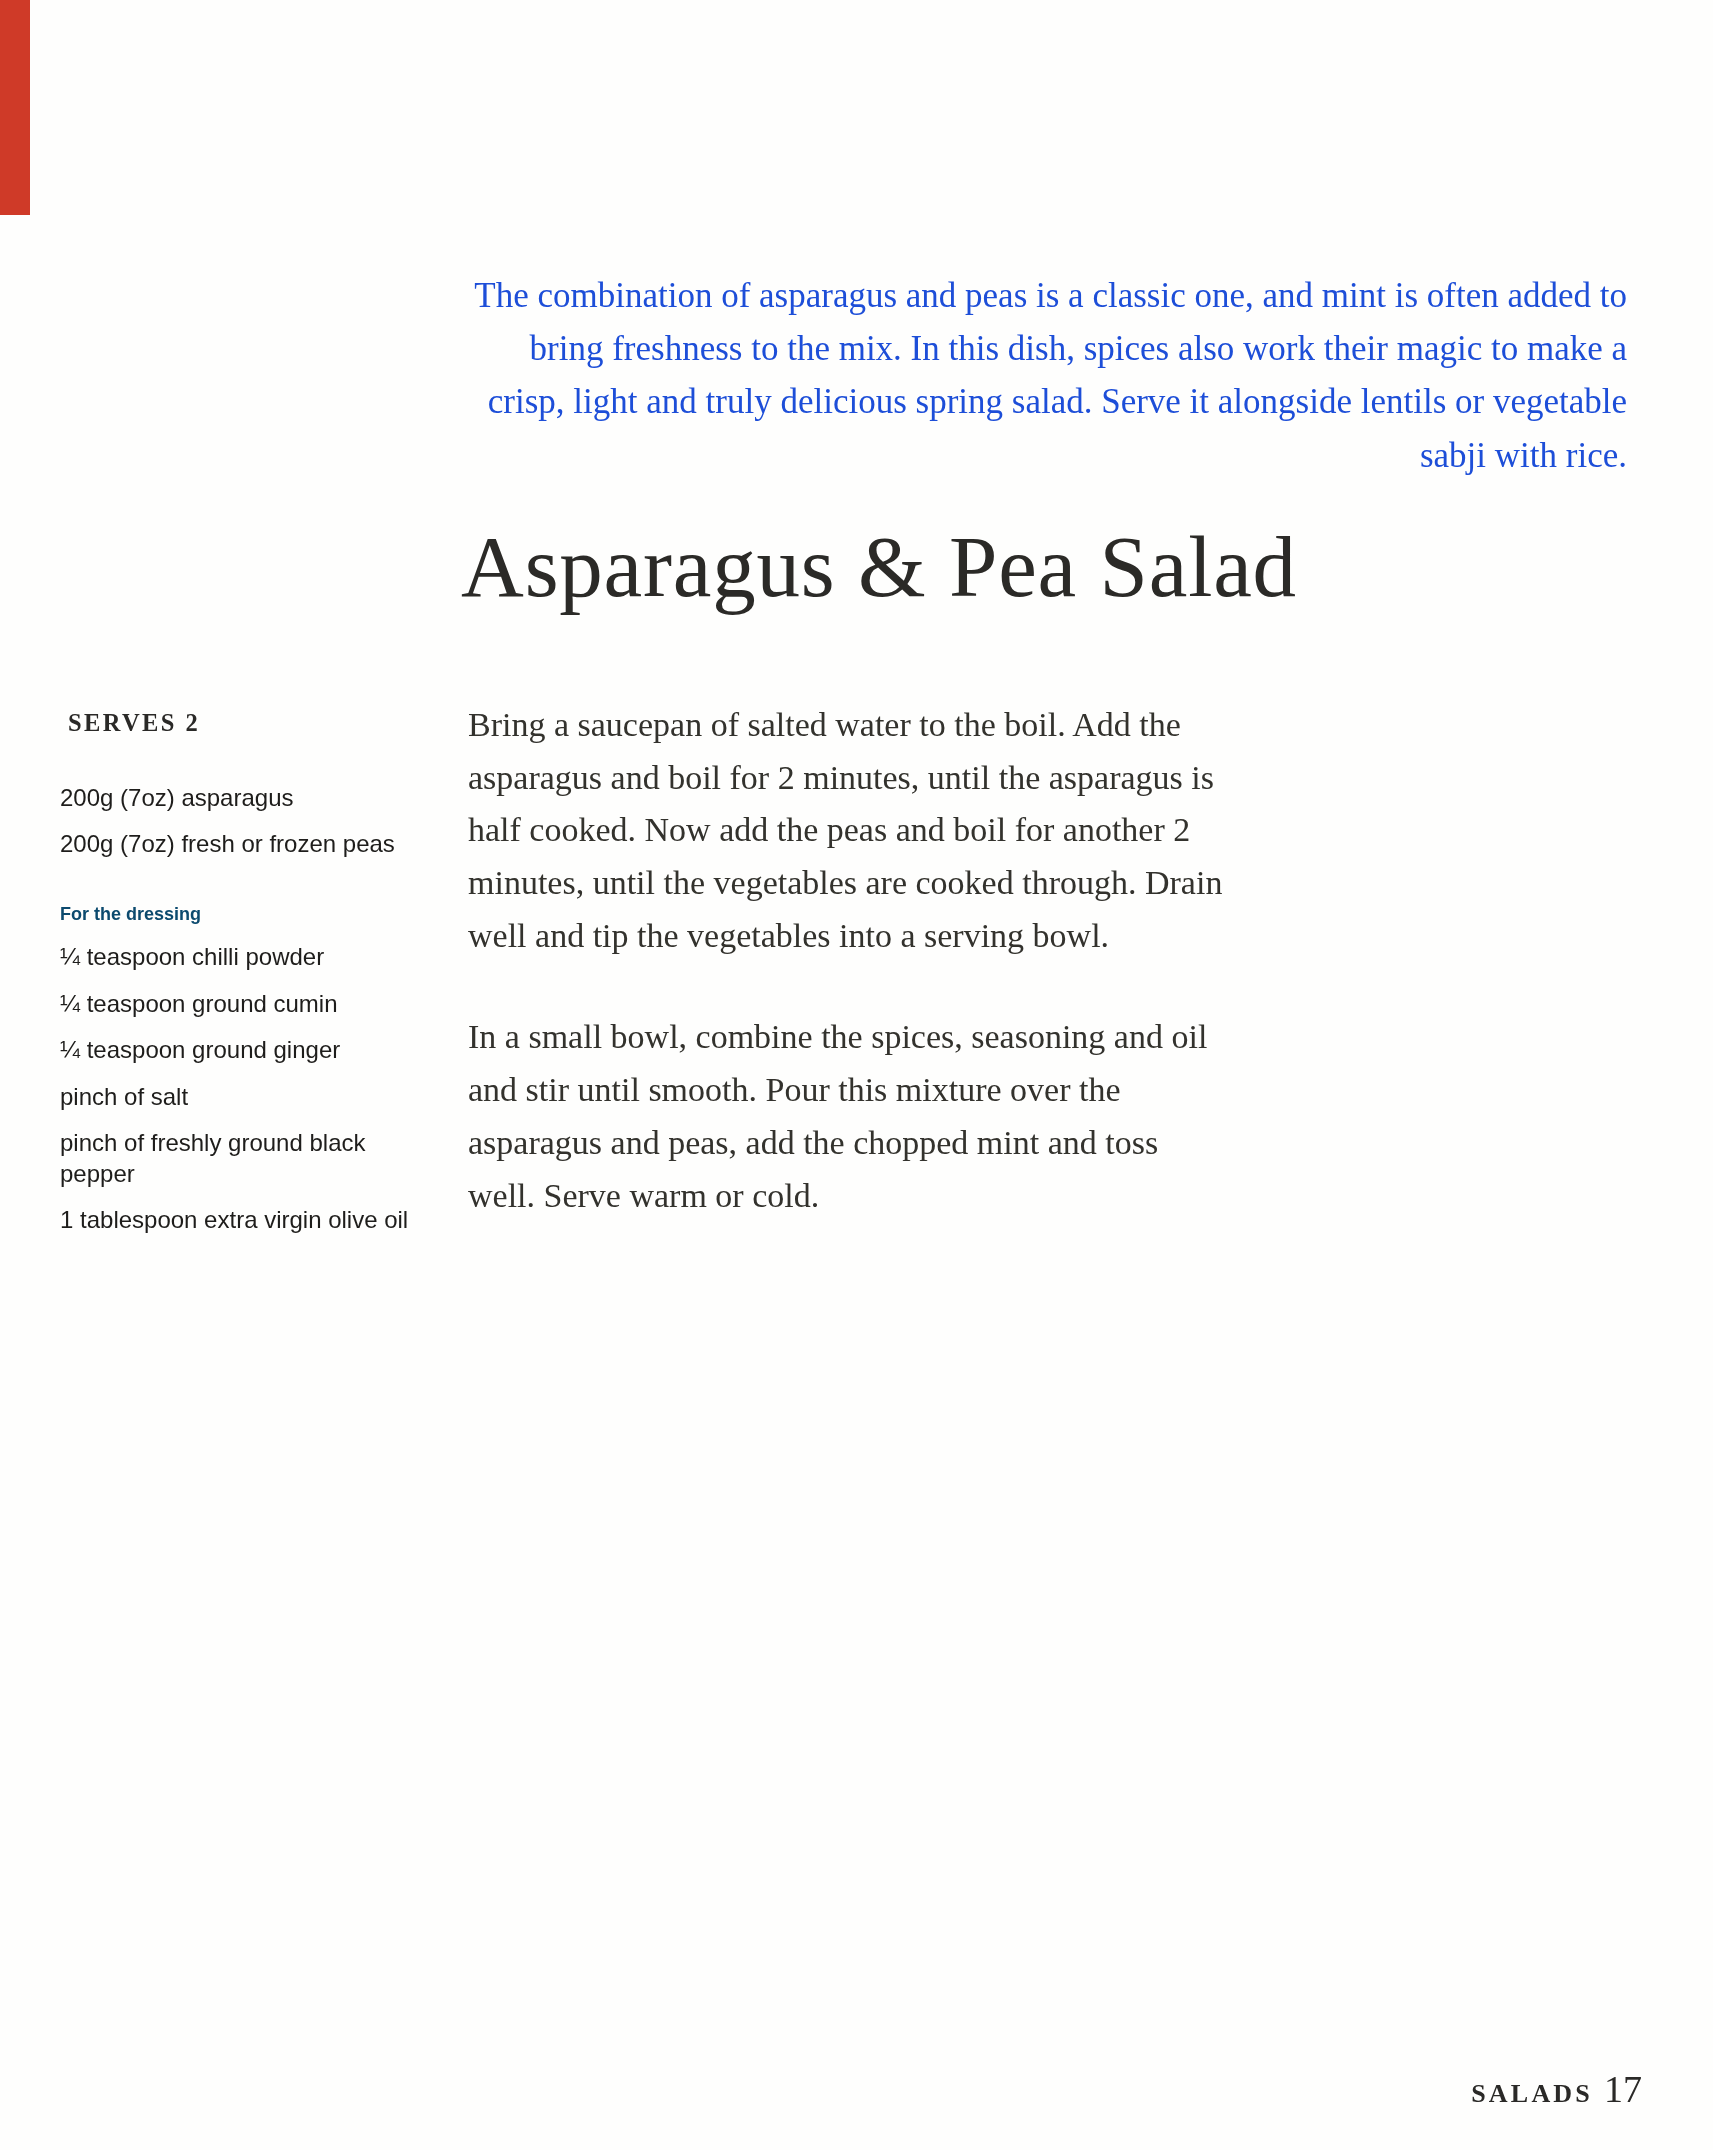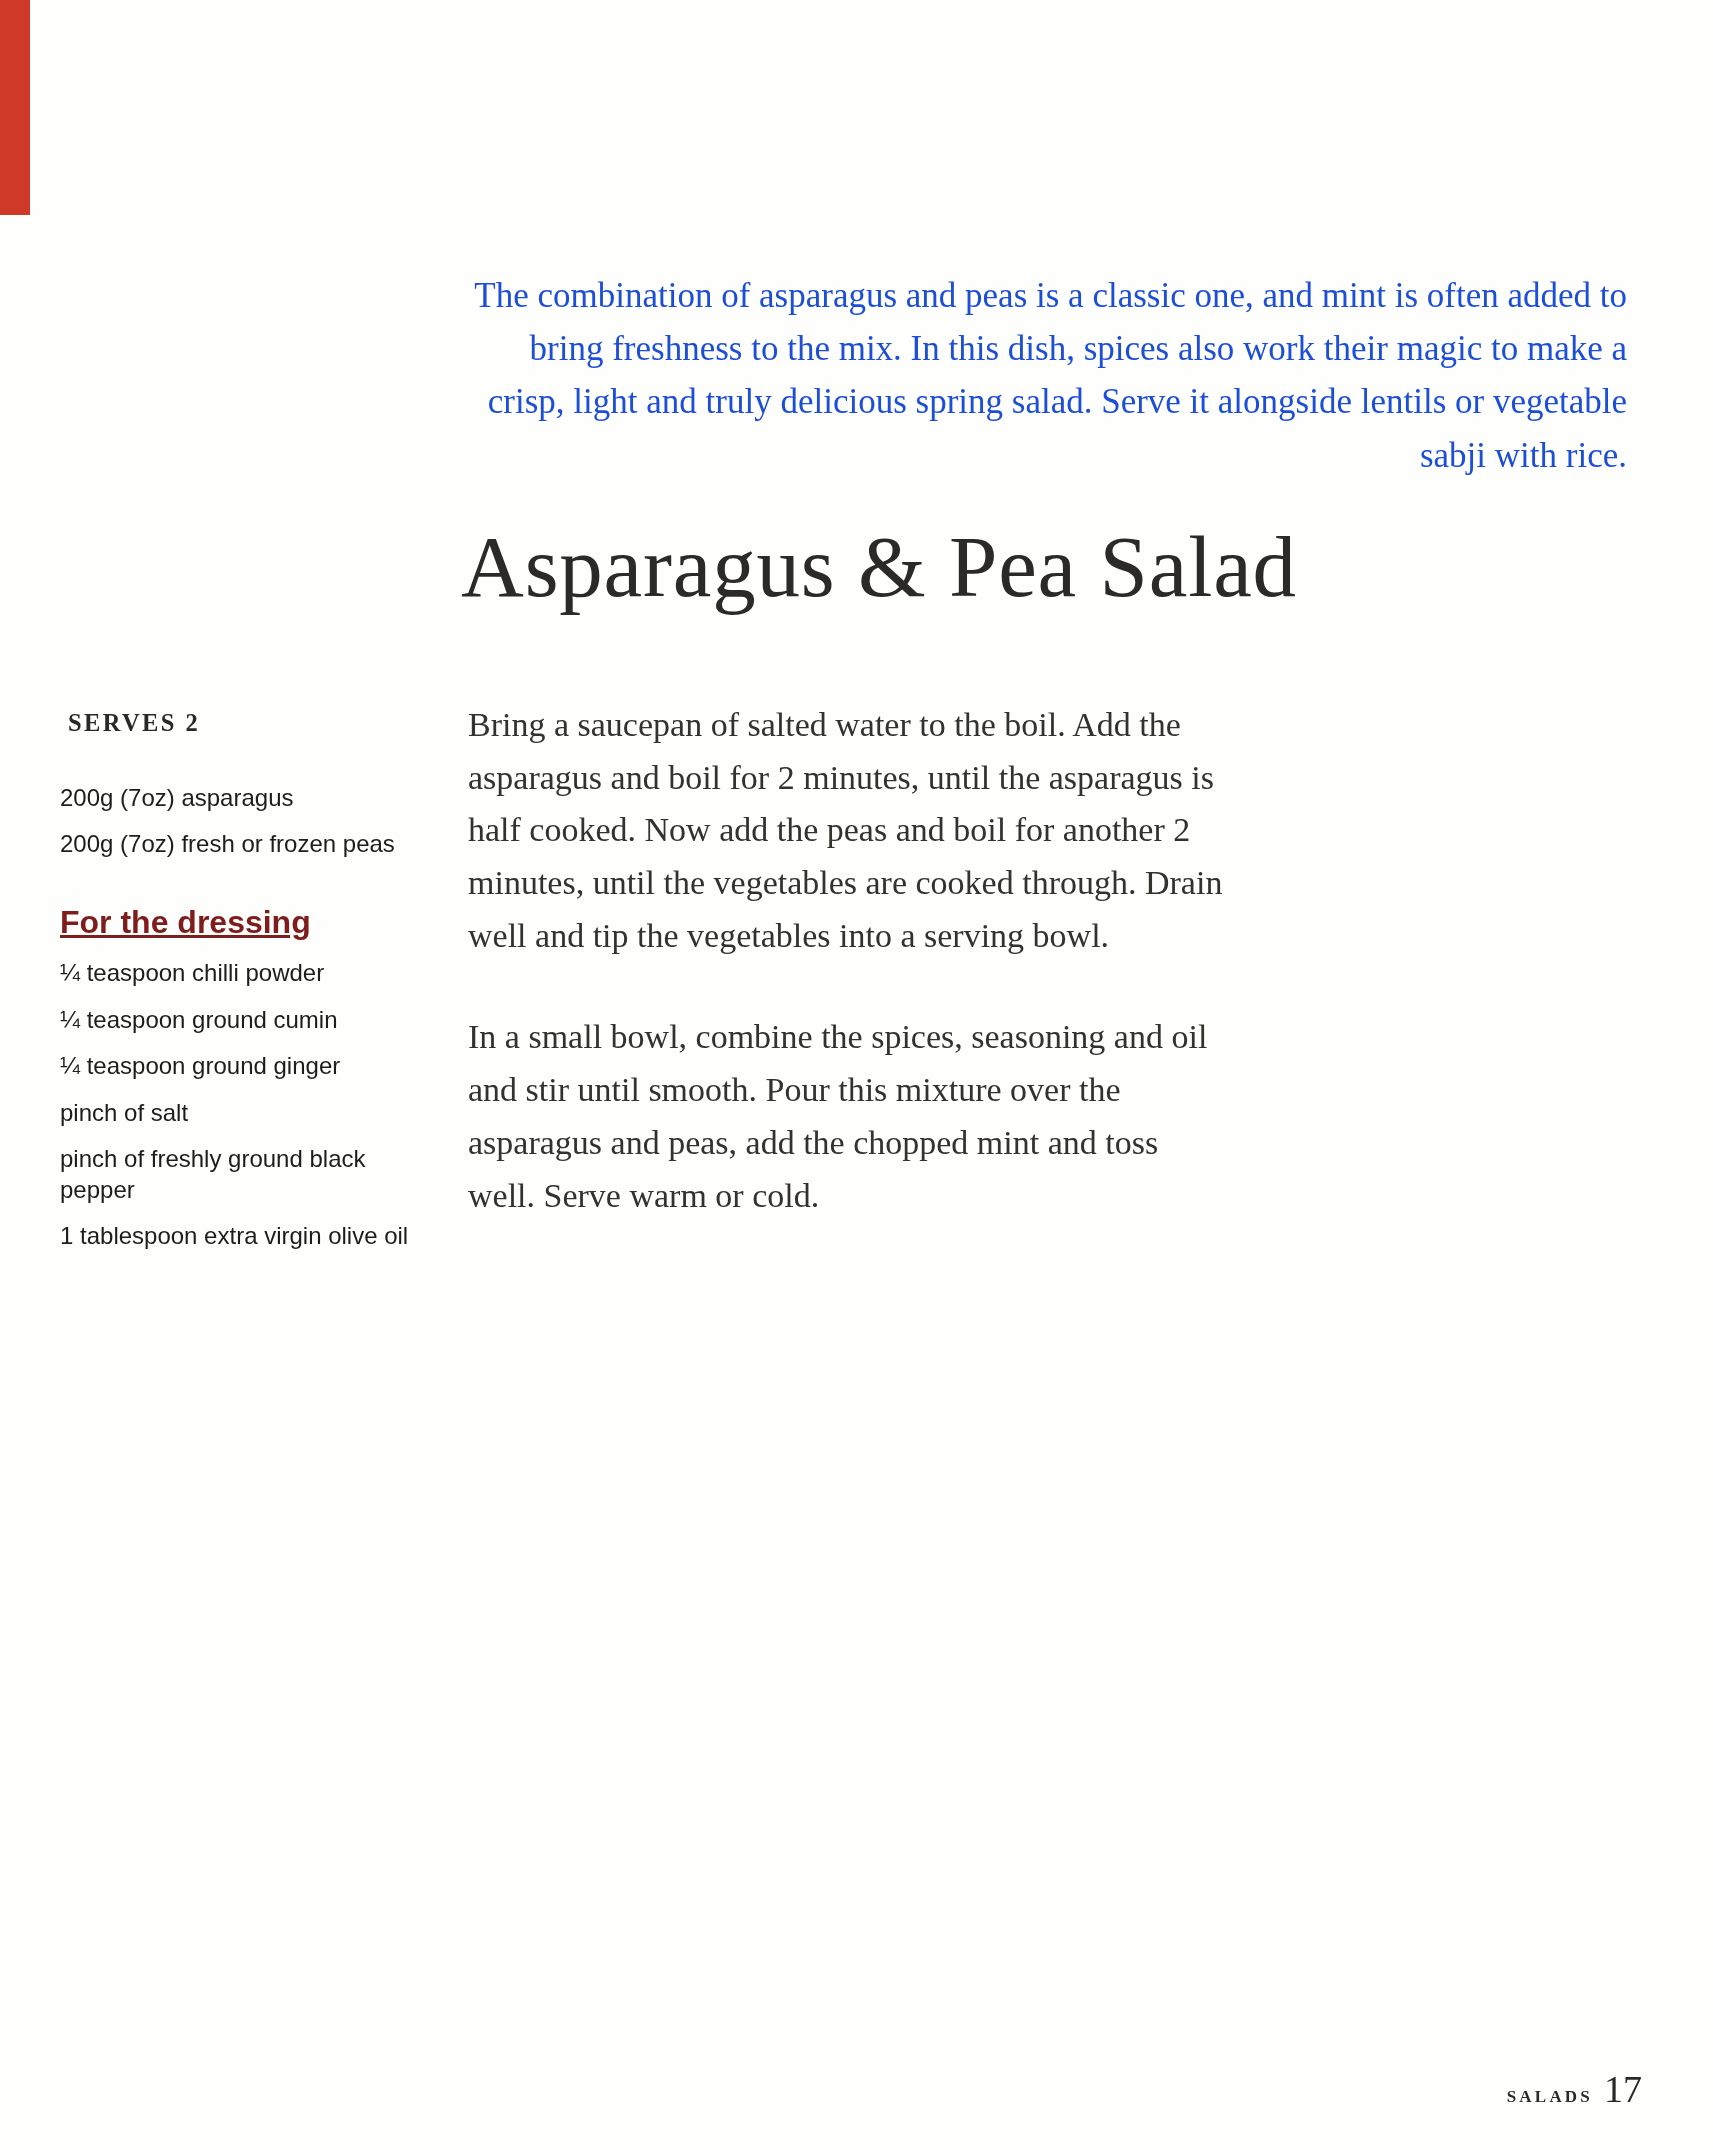--- a/index.html
+++ b/index.html
@@ -59,25 +59,24 @@
     letter-spacing: 2.4px;
     margin: 0 0 46px 8px;
     color: #2a2927;
   }
   .ingredient {
     font-size: 24px;
     line-height: 1.27;
     margin: 0 0 16px 0;
   }
   .dressing-heading {
-    font-size: 32px;
+    font-size: 18px;
     font-weight: bold;
     margin: 44px 0 17.4px 0;
-    color: #7f1d1d;
-    text-decoration: underline;
+    color: #0c4a6e;
   }
   .method {
     position: absolute;
     left: 464px;
     top: 699px;
     width: 760px;
     font-size: 34px;
     line-height: 1.55;
     color: #33322d;
   }
@@ -86,21 +85,21 @@
     font-family: Liberation Serif, serif;
   }
   .footer {
     position: absolute;
     right: 71px;
     bottom: 40px;
     white-space: nowrap;
   }
   .footer .section {
     font-family: "Liberation Serif", serif;
-    font-size: 17px;
+    font-size: 26px;
     font-weight: bold;
     letter-spacing: 3.2px;
     color: #2a2927;
   }
   .footer .page-number {
     font-family: "Liberation Serif", serif;
     font-size: 38px;
     color: #2a2927;
     margin-left: 11px;
   }

